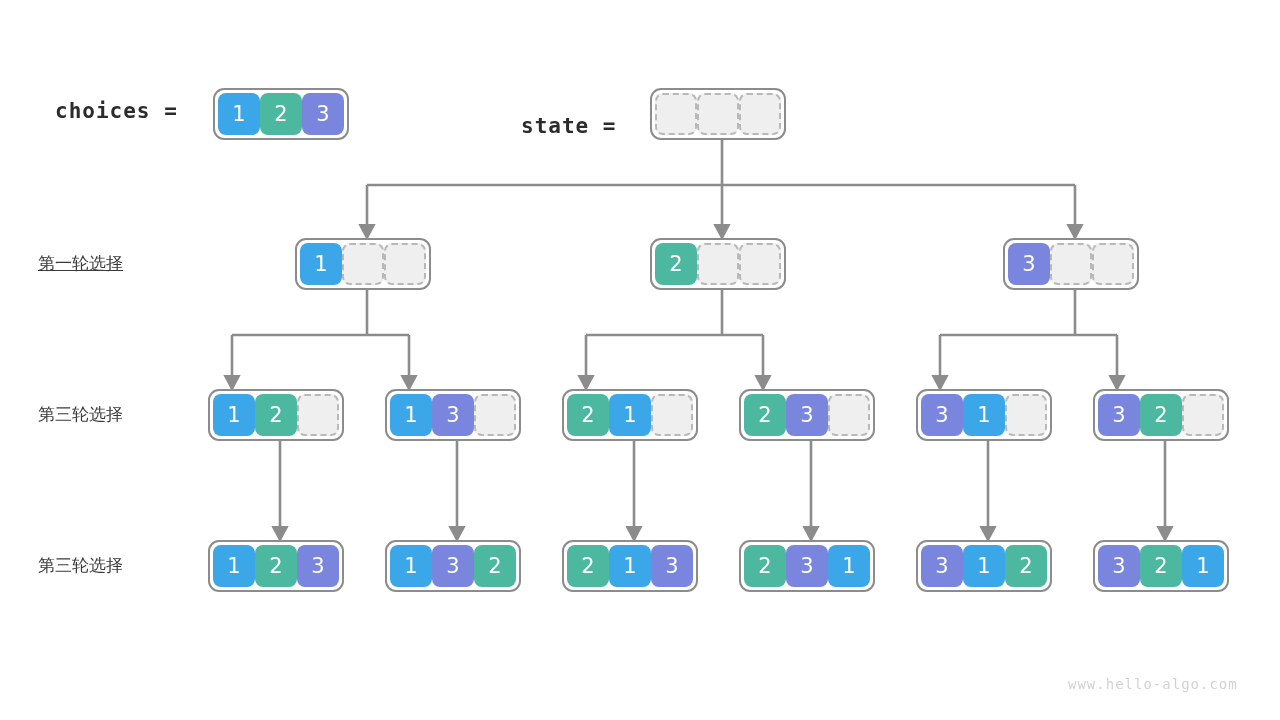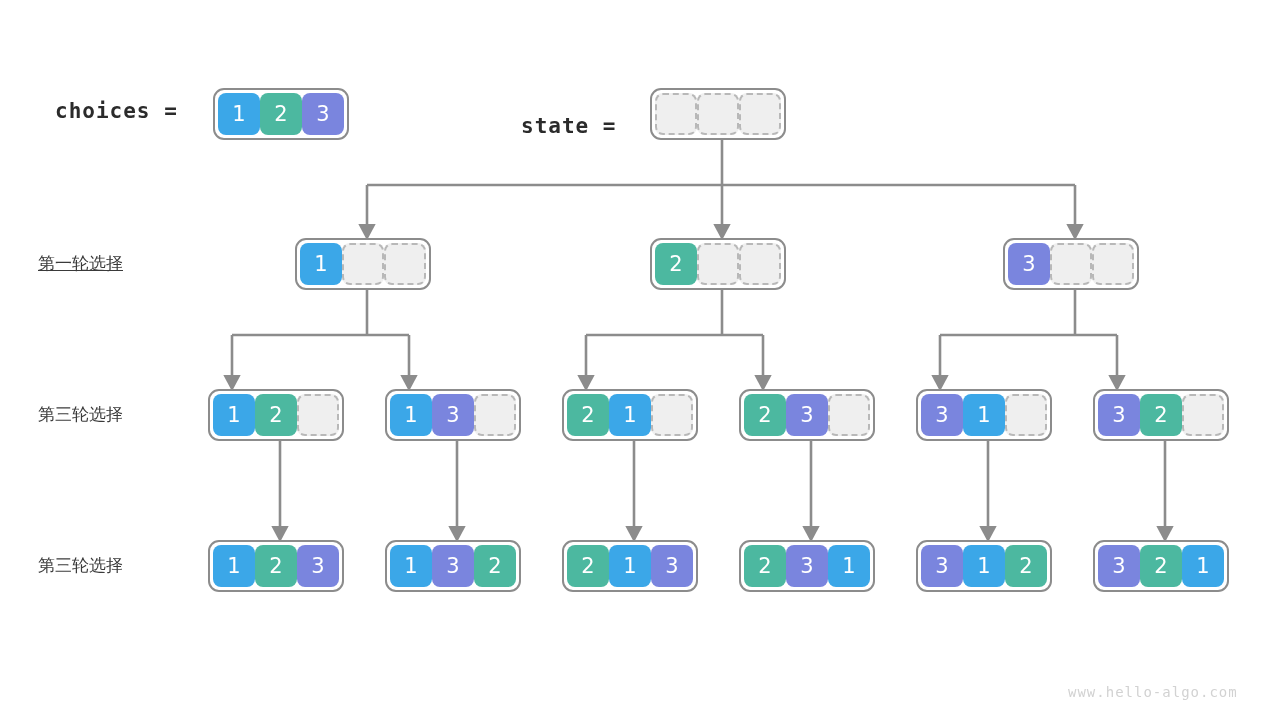--- a/index.html
+++ b/index.html
@@ -133,21 +133,21 @@
   </svg>
 
   <div id="labels-layer">
     <div class="mono-label" style="left:55px; top:99px;">choices =</div>
     <div class="mono-label" style="left:521px; top:114px;">state =</div>
 
     <div class="row-label" style="left:38px; top:252px;text-decoration:underline;">第一轮选择</div>
     <div class="row-label" style="left:38px; top:403px;">第三轮选择</div>
     <div class="row-label" style="left:38px; top:554px;text-align:right;">第三轮选择</div>
 
-    <div class="watermark" style="left:1068px; top:676px;margin-top:8px;">www.hello-algo.com</div>
+    <div class="watermark" style="left:1068px; top:676px;">www.hello-algo.com</div>
   </div>
 
   <div id="nodes-layer">
       <div class="node" style="left: 213px; top: 88px;">
         <div class="cell v1">1</div>
         <div class="cell v2">2</div>
         <div class="cell v3">3</div>
       </div>
       <div class="node" style="left: 650px; top: 88px;">
         <div class="cell empty"></div>

